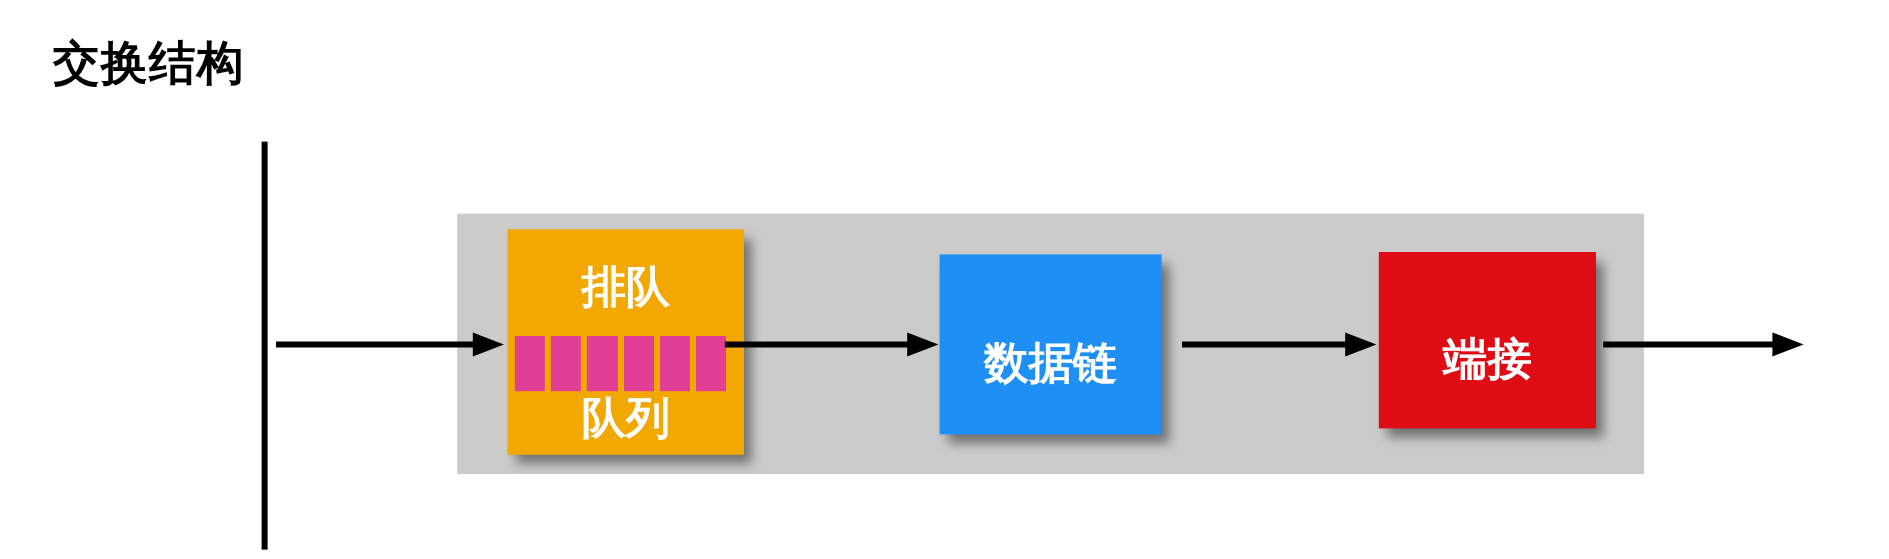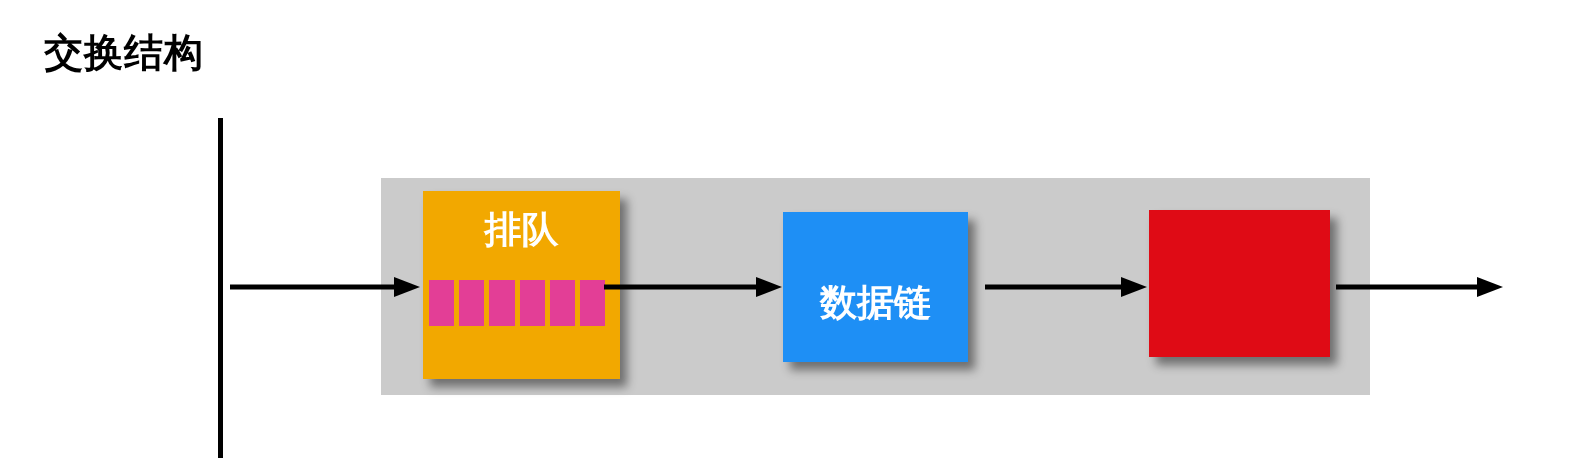--- a/index.html
+++ b/index.html
@@ -50,21 +50,21 @@
   }
   .queue-box {
     left: 423px;
     top: 191px;
     width: 197px;
     height: 188px;
     background: var(--c-queue, #F2A800);
   }
   .queue-label-top {
     position: absolute;
-    top: 18px;
+    top: 28px;
     left: 0;
     width: 100%;
     font-size: 37px;
     line-height: 42px;
   }
   .queue-label-bottom {
     position: absolute;
     top: 137px;
     left: 0;
     width: 100%;
@@ -132,27 +132,29 @@
   <div class="node queue-box">
     <div class="queue-label-top">排队</div>
     <div class="queue-cells">
         <div class="qcell"></div>
         <div class="qcell"></div>
         <div class="qcell"></div>
         <div class="qcell"></div>
         <div class="qcell"></div>
         <div class="qcell"></div>
       </div>
+    <div class="queue-label-bottom">队列</div>
   </div>
 
   <div class="node link-box">
     <div class="two-line">数据链</div>
   </div>
 
   <div class="node line-box">
+    <div class="two-line">端接</div>
   </div>
 
   <svg class="arrow-layer" width="1574" height="466" viewBox="0 0 1574 466" xmlns="http://www.w3.org/2000/svg">
     <g>
       <line x1="230" y1="287" x2="398" y2="287" stroke="#000000" stroke-width="5"></line>
       <polygon points="420,287 394,277 394,297" fill="#000000"></polygon>
     </g>
     <g>
       <line x1="604" y1="287" x2="760" y2="287" stroke="#000000" stroke-width="5"></line>
       <polygon points="782,287 756,277 756,297" fill="#000000"></polygon>

